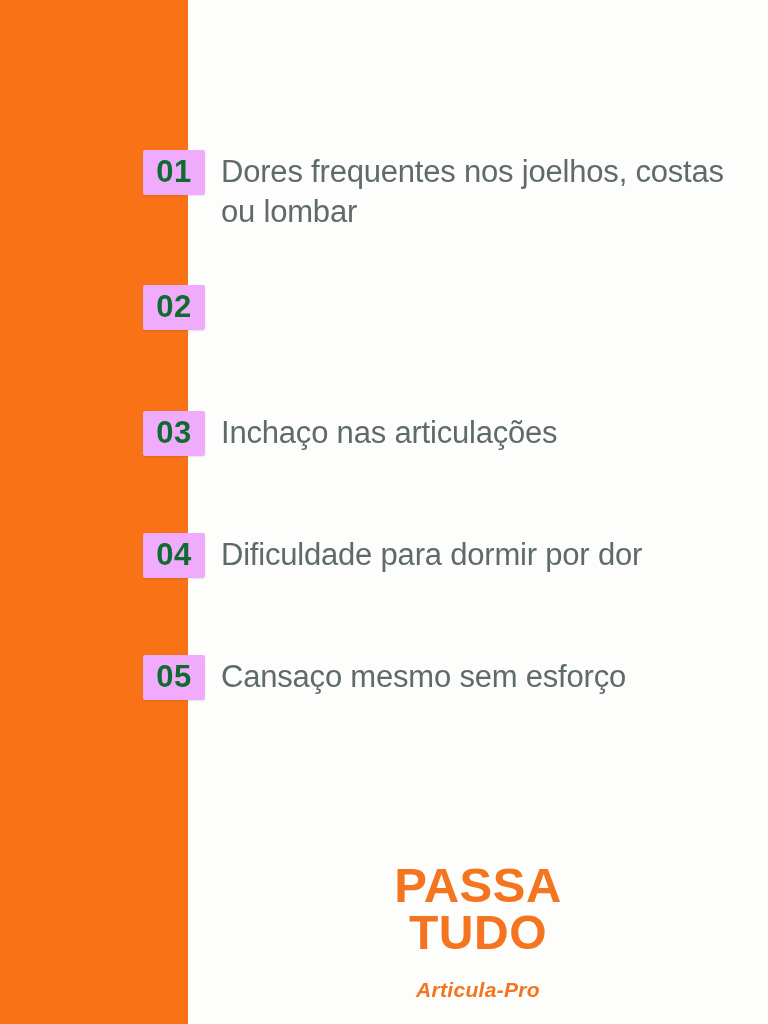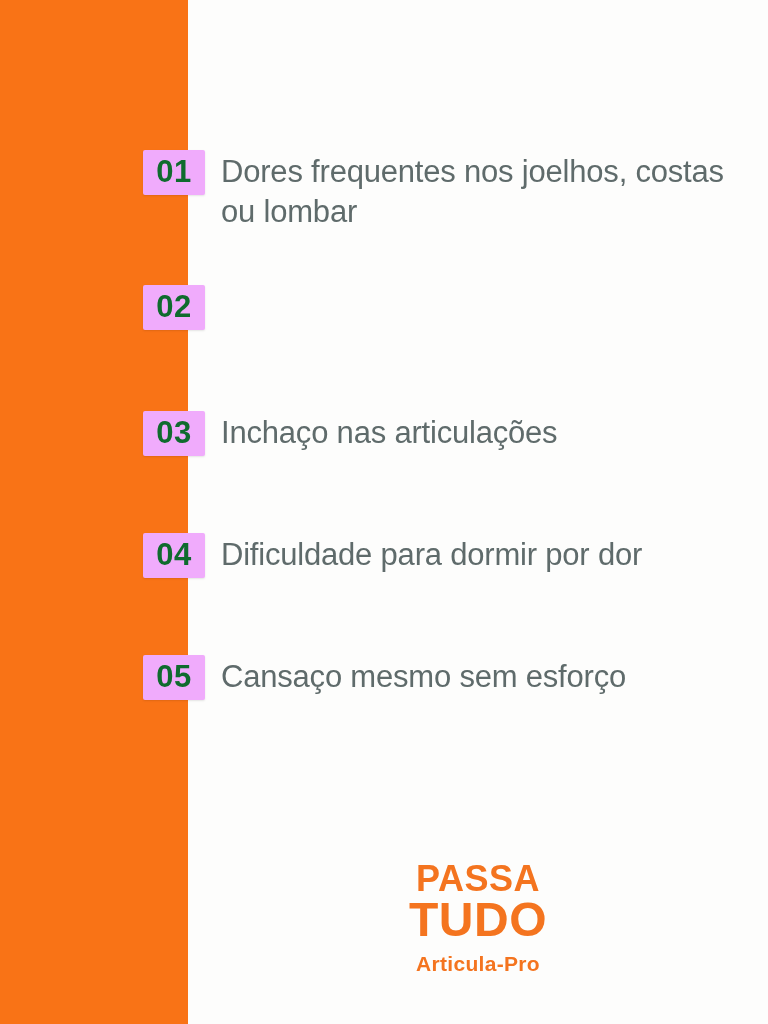--- a/index.html
+++ b/index.html
@@ -89,36 +89,37 @@
   
   .logo {
     position: absolute;
     left: 188px;
     top: 862px;
     width: 580px;
     text-align: center;
     color: #f4741f;
   }
   .logo-line1 {
-    font-size: 36px;
+    font-size: 49px;
     font-weight: bold;
     letter-spacing: 0.5px;
     line-height: 0.95;
   }
   .logo-line2 {
     font-size: 48px;
     font-weight: bold;
     letter-spacing: 0.5px;
     line-height: 1.0;
   }
   .logo-line3 {
     font-size: 21px;
     font-weight: bold;
     letter-spacing: 0.3px;
-    margin-top: 8px;
+    margin-top: 21px;
+    font-style: italic;
   }
 </style>
 </head>
 <body>
 
 <div class="poster">
 
   <div class="left-band"></div>
   <div class="content-panel"></div>
 

